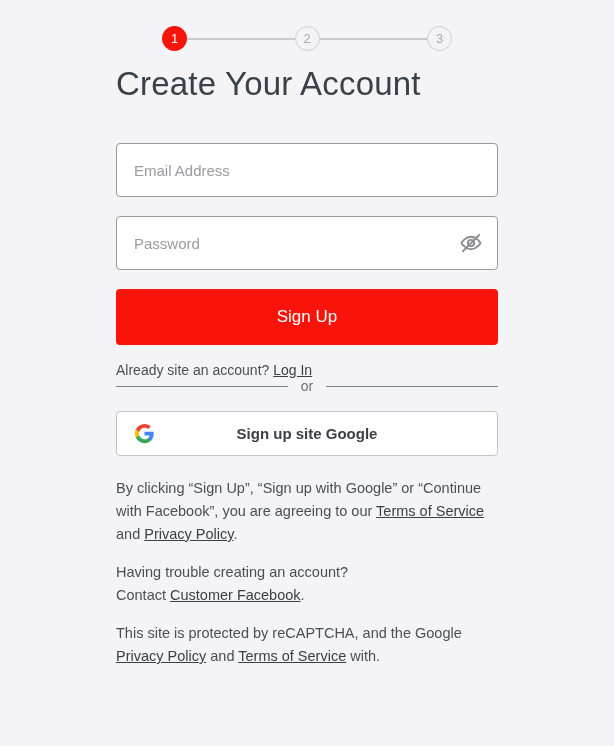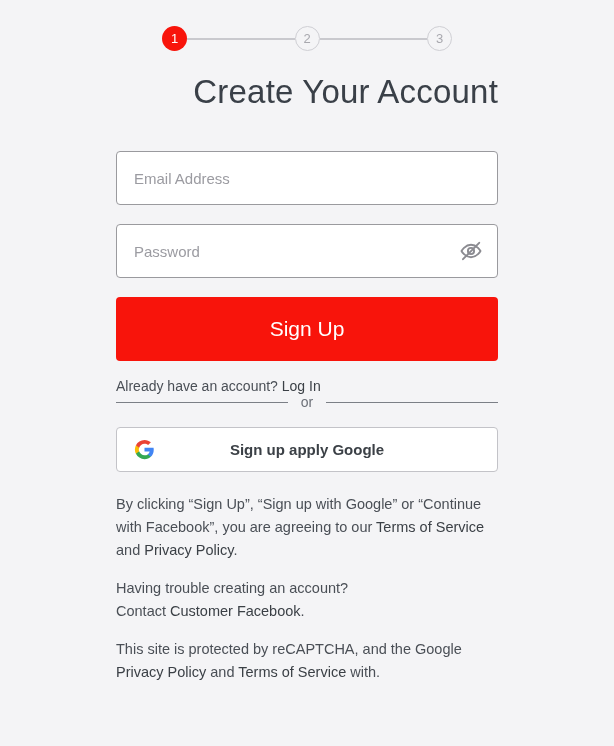--- a/index.html
+++ b/index.html
@@ -55,26 +55,26 @@
     color: #a8a8ae;
   }
   .step-line {
     flex: 1 1 auto;
     height: 2px;
     background: #c9c9ce;
   }
 
   
   .title {
-    text-align: right;
+    text-align: left;
     font-size: 33px;
     font-weight: 400;
     color: #3a4048;
     letter-spacing: 0.2px;
-    margin: 22px 0 0 0;
+    margin: 14px 0 0 0;
     padding: 0;
   }
 
   
   .fields { margin-top: 40px; }
   .field {
     position: relative;
     height: 54px;
     background: #ffffff;
     border: 1px solid #9a9a9e;
@@ -108,39 +108,40 @@
     cursor: pointer;
     background: transparent;
     border: 0;
     padding: 0;
   }
 
   
   .btn-primary {
     display: block;
     width: 100%;
-    height: 64px;
+    height: 56px;
     background: #f8140b;
     color: #ffffff;
     border: 0;
     border-radius: 4px;
     font-family: "Liberation Sans", sans-serif;
-    font-size: 21px;
+    font-size: 17px;
     cursor: pointer;
     margin-top: 1px;
   }
 
   
   .have-account {
     font-size: 14px;
     color: #4a4f56;
     margin-top: 17px;
   }
   .link {
     color: #3b4046;
+    text-decoration: underline;
     cursor: pointer;
   }
 
   
   .divider {
     display: flex;
     align-items: center;
     margin-top: 0;
     color: #6c7078;
     font-size: 14px;
@@ -235,40 +236,40 @@
             <circle cx="12" cy="12" r="3.1" stroke="#8b8b91" stroke-width="1.9"></circle>
             <path d="M4 20.2 20.2 3.8" stroke="#8b8b91" stroke-width="1.9" stroke-linecap="round"></path>
           </svg>
         </button>
       </div>
 
       <button class="btn-primary">Sign Up</button>
     </div>
 
     <div class="have-account">
-      <span>Already have an account?</span>
+      <span>Already site an account?</span>
       <a class="link">Log In</a>
     </div>
 
     <div class="divider">
       <span class="divider-rule"></span>
       <span class="divider-text">or</span>
       <span class="divider-rule"></span>
     </div>
 
     <button class="btn-social btn-google">
       <span class="social-icon">
         <svg width="21" height="21" viewBox="0 0 48 48" aria-hidden="true">
           <path fill="#4285F4" d="M45.1 24.5c0-1.6-.15-3.2-.43-4.7H24v8.9h11.8c-.5 2.7-2.05 5-4.37 6.6v5.5h7.07c4.14-3.8 6.6-9.5 6.6-16.3z"></path>
           <path fill="#34A853" d="M24 46c5.9 0 10.87-1.95 14.5-5.3l-7.07-5.5c-1.96 1.3-4.47 2.1-7.43 2.1-5.7 0-10.53-3.85-12.26-9.04H4.43v5.68C8.04 41.2 15.44 46 24 46z"></path>
           <path fill="#FBBC05" d="M11.74 28.26c-.44-1.3-.69-2.7-.69-4.26s.25-2.96.69-4.26v-5.68H4.43A21.97 21.97 0 0 0 2 24c0 3.55.85 6.9 2.43 9.94l7.31-5.68z"></path>
           <path fill="#EA4335" d="M24 10.7c3.21 0 6.09 1.1 8.36 3.27l6.27-6.27C34.86 4.16 29.89 2 24 2 15.44 2 8.04 6.8 4.43 14.06l7.31 5.68C13.47 14.55 18.3 10.7 24 10.7z"></path>
         </svg>
       </span>
-      <span>Sign up apply Google</span>
+      <span>Sign up site Google</span>
     </button>
 
 
     <div class="legal">
       <p>
         <span>By clicking “Sign Up”, “Sign up with Google” or “Continue with Facebook”, you are agreeing to our </span><a class="link">Terms of Service</a><span> and </span><a class="link">Privacy Policy</a><span>.</span>
       </p>
       <p>
         <span>Having trouble creating an account?</span><br>
         <span>Contact </span><a class="link">Customer Facebook</a><span>.</span>

